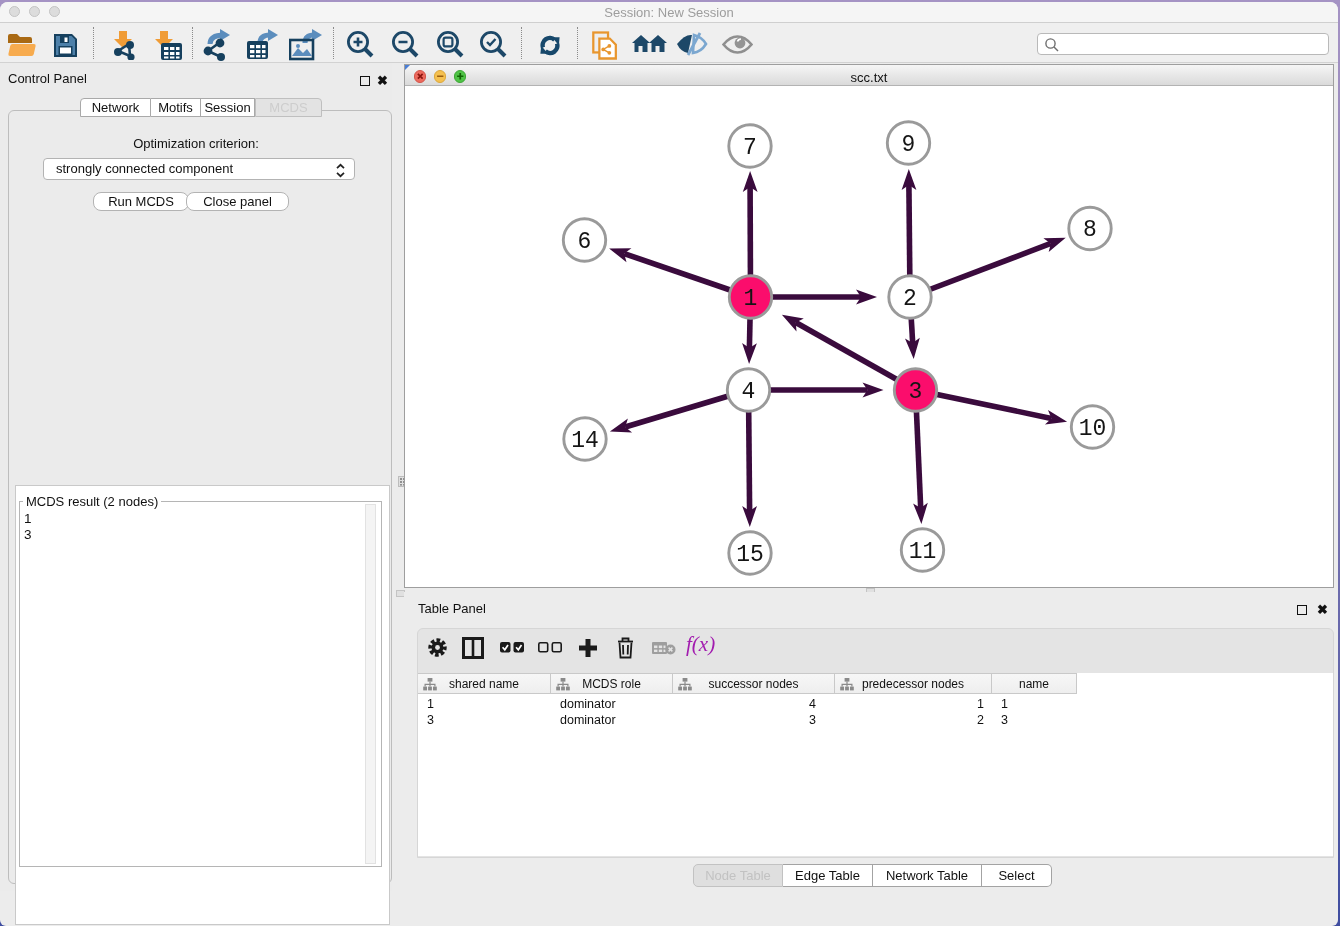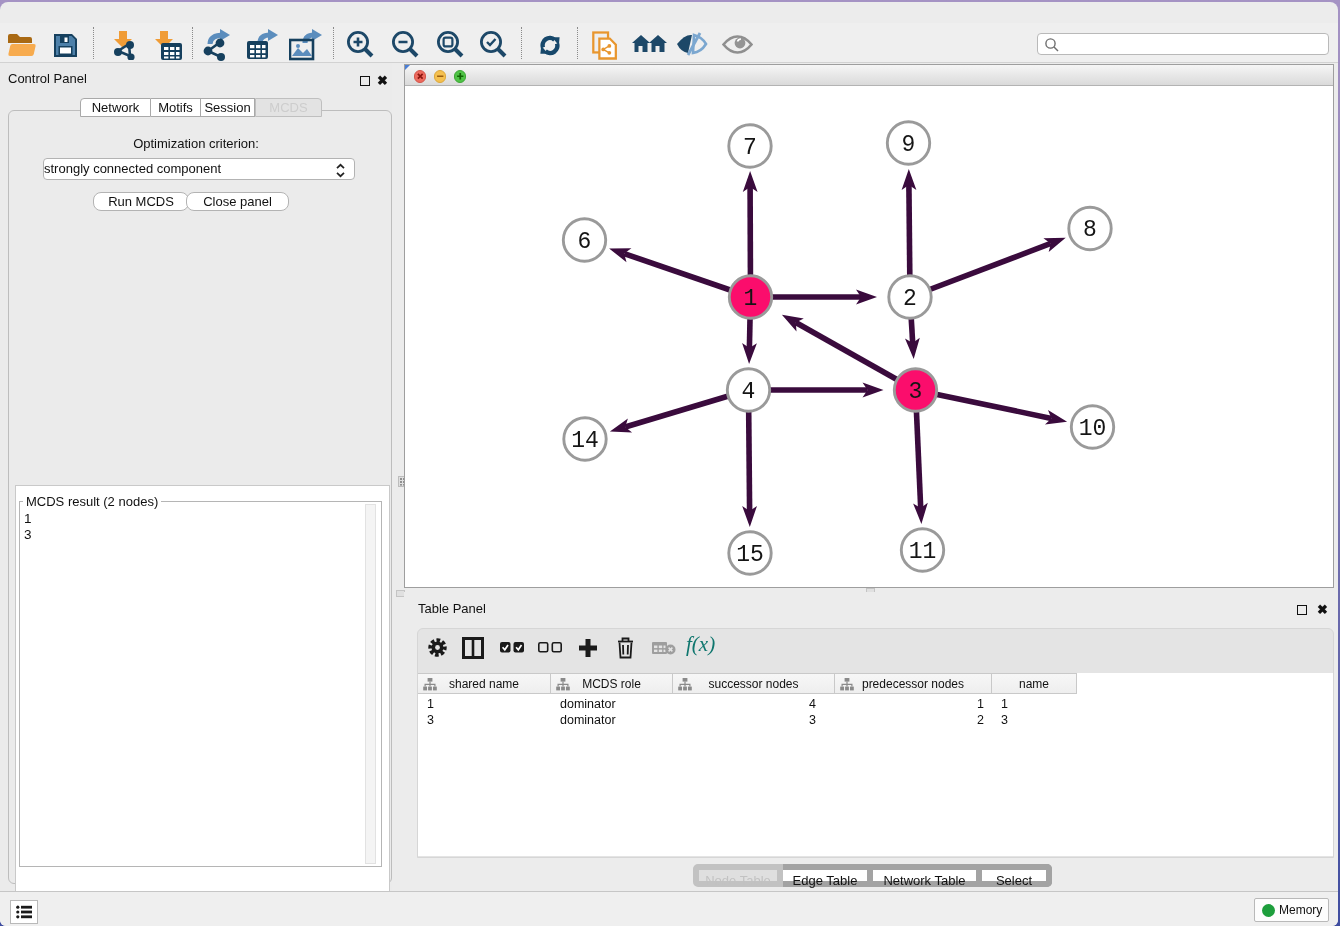--- a/index.html
+++ b/index.html
@@ -13,40 +13,46 @@
   .sep{position:absolute;top:4px;height:32px;width:0;border-left:1px dotted #8a8a8a}
   .ticon{position:absolute}
   #search{position:absolute;left:1037px;top:10px;width:292px;height:22px;background:#fff;border:1px solid #b9b9b9;border-radius:4px}
   #cpanel{position:absolute;left:0;top:61px;width:392px;height:828px;background:#ebebeb}
   .ptitle{position:absolute;font-size:13px;color:#111}
   .paneico{position:absolute;width:10px;height:10px;border:1.6px solid #111}
   .panex{position:absolute;font-size:13px;color:#111;font-weight:bold}
   .tab{position:absolute;top:35px;height:19px;background:#fff;border:1px solid #a9a9a9;font-size:13px;color:#111;text-align:center;line-height:18px}
   #tabpane{position:absolute;left:8px;top:47px;width:384px;height:774px;border:1px solid #bdbdbd;border-radius:6px;background:#ebebeb}
   #optlbl{position:absolute;left:0;top:73px;width:392px;text-align:center;font-size:13px;color:#111}
-  #combo{position:absolute;left:43px;top:95px;width:312px;height:22px;background:#fff;border:1px solid #b3b3b3;border-radius:4px;font-size:13px;color:#111;line-height:20px;padding-left:0}
+  #combo{position:absolute;left:43px;top:95px;width:312px;height:22px;background:#fff;border:1px solid #b3b3b3;border-radius:4px;font-size:13px;color:#111;line-height:20px;padding-left:12px}
   .btn{position:absolute;top:129px;height:19px;background:#fff;border:1px solid #b3b3b3;border-radius:8px;font-size:13px;color:#111;text-align:center;line-height:17px}
   #resbox{position:absolute;left:15px;top:422px;width:375px;height:440px;background:#fff;border:1px solid #c9c9c9}
   #fieldset{position:absolute;left:3px;top:15px;width:363px;height:366px;border:1px solid #b5b5b5}
   #legend{position:absolute;left:3px;top:-8px;background:#fff;font-size:13px;color:#111;padding:0 3px}
   #sbar{position:absolute;right:5px;top:2px;width:11px;height:360px;background:#f4f4f4;border:1px solid #e2e2e2}
   #net{position:absolute;left:404px;top:62px;width:930px;height:524px;border:1px solid #9e9e9e;background:#fff}
   #nettb{position:absolute;left:0;top:0;width:100%;height:21px;background:linear-gradient(#f6f6f6,#dadada);border-bottom:1px solid #b3b3b3}
   .mtl{position:absolute;top:5px;width:12.5px;height:12.5px;border-radius:50%}
   .mtl svg{display:block}
   #nettitle{position:absolute;top:5px;width:100%;text-align:center;font-size:13px;color:#111}
   #tpanel{position:absolute;left:404px;top:590px;width:934px;height:299px;background:#ececec}
   #tpinner{position:absolute;left:13px;top:36px;width:917px;height:230px;background:#e4e4e4;border:1px solid #d6d6d6;border-radius:6px 6px 0 0}
   #ttable{position:absolute;left:14px;top:81px;width:915px;height:183px;background:#fff}
   .thc{position:absolute;top:0;height:21px;background:linear-gradient(#f7f7f7,#eee);border-right:1px solid #c9c9c9;border-top:1px solid #c9c9c9;border-bottom:1px solid #c9c9c9;font-size:12px;color:#111;text-align:center;line-height:20px}
   .tcell{position:absolute;font-size:12.5px;color:#111;height:16px;line-height:16px}
-  .btab{position:absolute;top:272px;height:23px;background:#fff;border:6px solid #a3a3a3;font-size:13px;color:#111;text-align:center;line-height:21px}
+  .btab{position:absolute;top:272px;height:23px;background:#fff;border:1px solid #a3a3a3;font-size:13px;color:#111;text-align:center;line-height:21px}
   #status{position:absolute;left:0;top:889px;width:100%;height:35px;background:#efefef;border-top:1px solid #c6c6c6}
 </style></head><body>
 <div id="win">
+<div id="tbar">
+  <div class="tl" style="left:9px"></div>
+      <div class="tl" style="left:29px"></div>
+      <div class="tl" style="left:49px"></div>
+  <div id="ttext">Session: New Session</div>
+</div>
 <div id="toolbar">
  <div class="sep" style="left:93px"></div><div class="sep" style="left:192px"></div><div class="sep" style="left:333px"></div><div class="sep" style="left:521px"></div><div class="sep" style="left:577px"></div>
  <svg class="ticon" style="left:7px;top:10px" width="30" height="24" viewBox="0 0 30 24">
    <path d="M1 3 q0-2 2-2 h7 l3 3 h10 q2 0 2 2 v4 h-24z" fill="#a96913"></path>
    <path d="M5 11 h22 q2 0 1.6 2 l-1.8 8 q-.4 2-2.4 2 H3 q-2 0-1.6-2 l1.8-8 q.4-2 2.4-2z" fill="#f7ab4e"></path>
  </svg>
  <svg class="ticon" style="left:52px;top:9px" width="27" height="27" viewBox="0 0 27 27">
    <path d="M2 2 h18 l5 5 v18 H2z" fill="#16405e"></path>
    <path d="M4 4 h15.5 l3.5 3.5 V23 H4z" fill="#4d80a9"></path>
    <rect x="8" y="4" width="9" height="7" fill="#16405e"></rect>
@@ -234,20 +240,21 @@
     <div class="mtl" style="left:28.5px;background:#f5c04f;border:1px solid #dba83c">
           <svg width="10.5" height="10.5" viewBox="0 0 11 11">
             <line x1="2.2" y1="5.5" x2="8.8" y2="5.5" stroke="#985d10" stroke-width="1.8"></line>
           </svg>
         </div>
     <div class="mtl" style="left:48.5px;background:#4fc346;border:1px solid #3da636">
           <svg width="10.5" height="10.5" viewBox="0 0 11 11">
             <path d="M2.2 5.5 h6.6 M5.5 2.2 v6.6" stroke="#0f6403" stroke-width="1.8"></path>
           </svg>
         </div>
+    <div id="nettitle">scc.txt</div>
   </div>
 </div>
 <svg id="graph" viewBox="405 86 929 502" style="position:absolute;left:405px;top:84px;width:929px;height:502px">
 <g stroke="#3a0b3d" stroke-width="5.6">
         <line x1="750.5" y1="297.0" x2="750.1" y2="187.0"></line>
         <line x1="750.5" y1="297.0" x2="624.2" y2="253.6"></line>
         <line x1="750.5" y1="297.0" x2="861.0" y2="297.0"></line>
         <line x1="750.5" y1="297.0" x2="749.4" y2="348.0"></line>
         <line x1="910.0" y1="297.0" x2="908.9" y2="185.0"></line>
         <line x1="910.0" y1="297.0" x2="1050.8" y2="243.4"></line>
@@ -352,21 +359,21 @@
           <rect x="2" y="4.5" width="3.4" height="2.6"></rect>
           <rect x="6.8" y="4.5" width="3.4" height="2.6"></rect>
           <rect x="11.5" y="4.5" width="2" height="2.6"></rect>
           <rect x="2" y="8.6" width="3.4" height="2.4"></rect>
           <rect x="6.8" y="8.6" width="3.4" height="2.4"></rect>
           <rect x="11.5" y="8.6" width="2" height="2.4"></rect>
         </g>
         <circle cx="18.5" cy="8.5" r="5" fill="#9e9e9e"></circle>
         <path d="M16.6 6.6 l3.8 3.8 M20.4 6.6 l-3.8 3.8" stroke="#e4e4e4" stroke-width="1.5"></path>
       </svg>
-  <div class="abs" style="left:282px;top:40px;font-family:'Liberation Serif',serif;font-style:italic;font-size:21px;color:#0f766e">f(x)</div>
+  <div class="abs" style="left:282px;top:40px;font-family:'Liberation Serif',serif;font-style:italic;font-size:21px;color:#a21caf">f(x)</div>
   <div id="ttable">
     <div class="thc" style="left:0;width:133px">shared name<svg style="position:absolute;left:5px;top:4px" width="14" height="13" viewBox="0 0 14 13">
             <g fill="#8a8a8a">
               <rect x="4.6" y="0" width="4.8" height="3.6"></rect>
               <rect x="0.2" y="8.6" width="3.8" height="3.8"></rect>
               <rect x="5.1" y="8.6" width="3.8" height="3.8"></rect>
               <rect x="10" y="8.6" width="3.8" height="3.8"></rect>
             </g>
             <path d="M7 3.6 V6.4 M2.1 8.6 V6.4 H11.9 V8.6 M7 6.4 V8.6" fill="none" stroke="#8a8a8a" stroke-width="1.2"></path>
           </svg></div>
@@ -407,31 +414,13 @@
     <div class="tcell" style="left:142px;top:39px">dominator</div>
     <div class="tcell" style="left:350px;top:39px;width:48px;text-align:right">3</div>
     <div class="tcell" style="left:518px;top:39px;width:48px;text-align:right">2</div>
     <div class="tcell" style="left:583px;top:39px">3</div>
   </div>
   <div class="btab" style="left:289px;width:90px;border-radius:5px 0 0 5px;background:#dfdfdf;color:#c2c2c2;border-color:#c2c2c2">Node Table</div>
   <div class="btab" style="left:379px;width:90px;border-left:none">Edge Table</div>
   <div class="btab" style="left:469px;width:109px;border-left:none">Network Table</div>
   <div class="btab" style="left:578px;width:70px;border-left:none;border-radius:0 5px 5px 0">Select</div>
 </div>
-<div id="status">
-  <div class="abs" style="left:10px;top:8px;width:28px;height:24px;background:#fff;border:1px solid #b9b9b9">
-    <svg style="position:absolute;left:5px;top:4px" width="16" height="14" viewBox="0 0 16 14">
-          <g fill="#1a1a1a">
-            <circle cx="1.8" cy="2.2" r="1.6"></circle>
-            <rect x="5" y="0.8" width="11" height="2.8"></rect>
-            <circle cx="1.8" cy="7" r="1.6"></circle>
-            <rect x="5" y="5.6" width="11" height="2.8"></rect>
-            <circle cx="1.8" cy="11.8" r="1.6"></circle>
-            <rect x="5" y="10.4" width="11" height="2.8"></rect>
-          </g>
-        </svg>
-  </div>
-  <div class="abs" style="left:1254px;top:6px;width:75px;height:24px;background:#fdfdfd;border:1px solid #b9b9b9;border-radius:2px">
-    <div style="position:absolute;left:7px;top:5px;width:13px;height:13px;border-radius:50%;background:#1d9e3c"></div>
-    <div style="position:absolute;left:24px;top:4px;font-size:12px;color:#111">Memory</div>
-  </div>
-</div>
 </div>
 
 </body></html>

